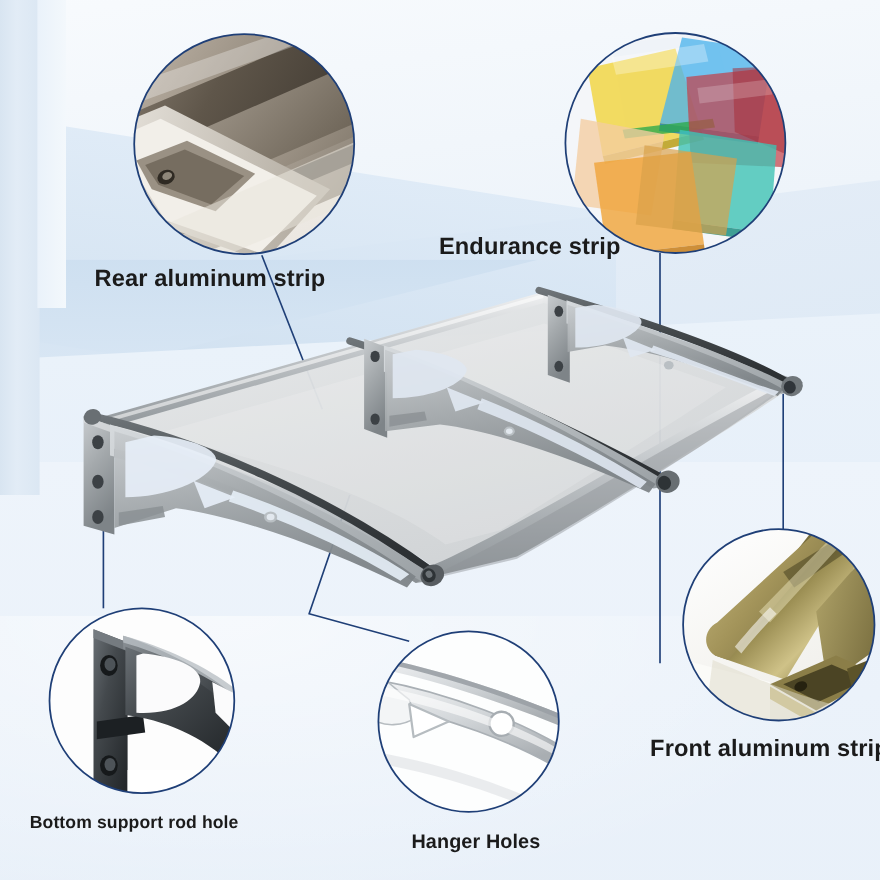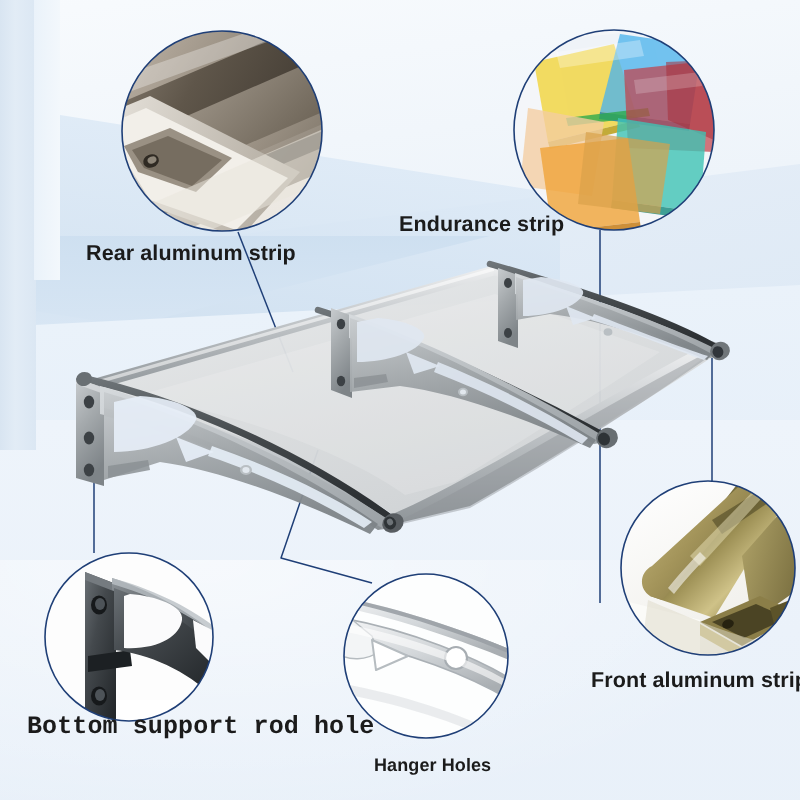--- a/index.html
+++ b/index.html
@@ -62,21 +62,21 @@
   .label{
     position:absolute;
     font-weight:bold;
     color:#1b1b1b;
     white-space:nowrap;
     letter-spacing:.1px;
     text-rendering:geometricPrecision;
   }
   #lbl-rear{left:57px;top:241px;font-size:21.5px;margin-left:29px;}
   #lbl-endurance{left:399px;top:212px;font-size:21.5px;}
-  #lbl-bottom{left:27px;top:712px;font-size:25px;font-family:Liberation Mono, monospace;}
+  #lbl-bottom{left:27px;top:740px;font-size:16px;}
   #lbl-hanger{left:374px;top:755px;font-size:18px;}
   #lbl-front{left:591px;top:668px;font-size:21.5px;}
 </style>
 </head>
 <body>
 
 <div id="stage">
 
   <div class="bg-base"></div>
   <div class="bg-shape shp-top-diag"></div>

